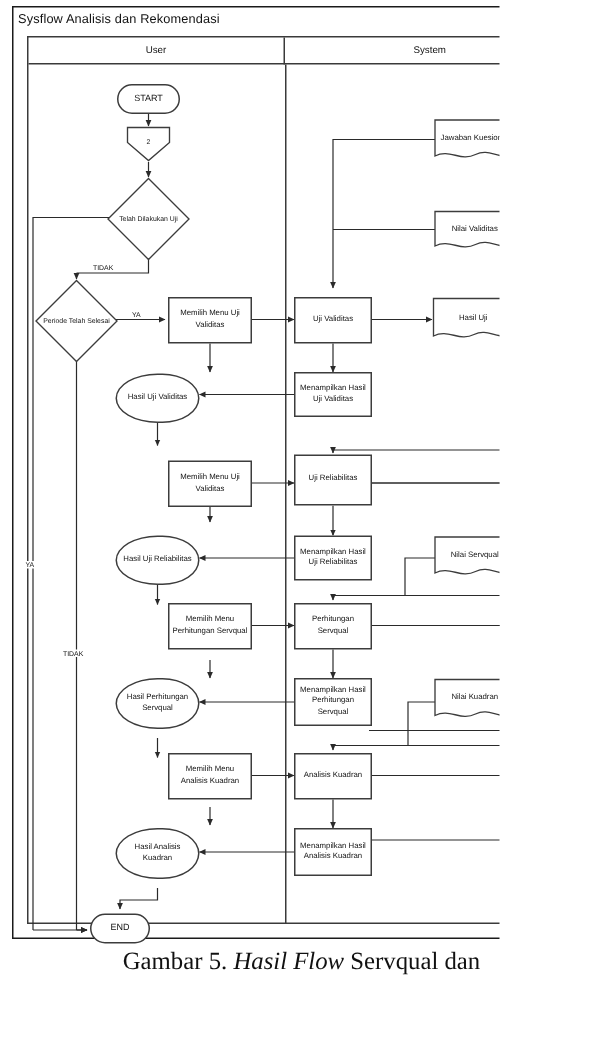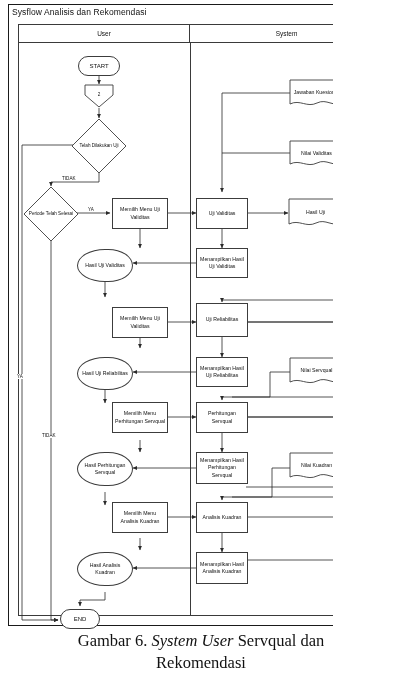--- a/index.html
+++ b/index.html
@@ -280,20 +280,19 @@
     <span>Menampilkan Hasil Analisis Kuadran</span>
   </div>
 
   <div class="edge-label" style="left:61px;top:176px;">TIDAK</div>
   <div class="edge-label" style="left:87px;top:207px;">YA</div>
   <div class="edge-label" style="left:16px;top:374px;">YA</div>
   <div class="edge-label" style="left:41px;top:433px;">TIDAK</div>
 
   <div class="caption">
     <div>
-      <span>Gambar 6.</span>
-      <i>System User</i>
+      <span>Gambar 5.</span>
+      <i>Hasil Flow</i>
       <span>Servqual dan</span>
     </div>
-    <div>Rekomendasi</div>
   </div>
 
 </div>
 
 </body></html>

